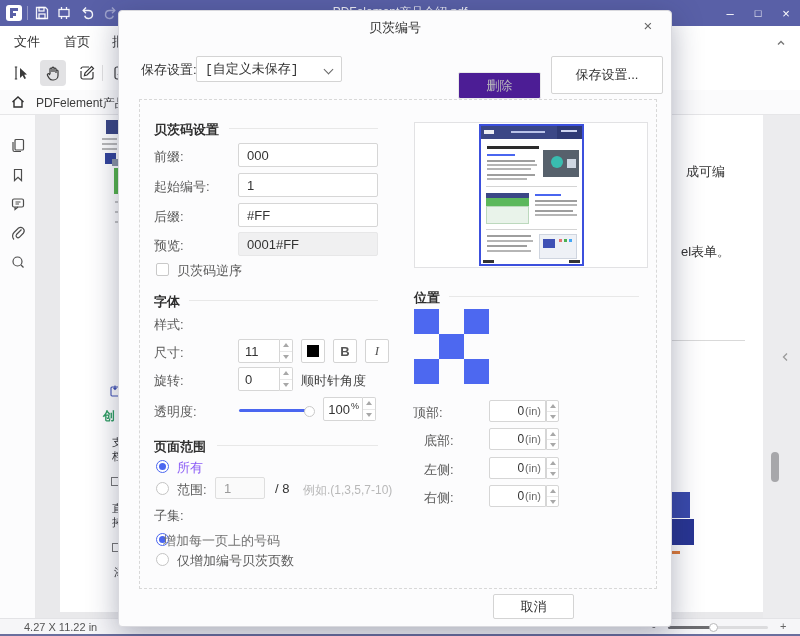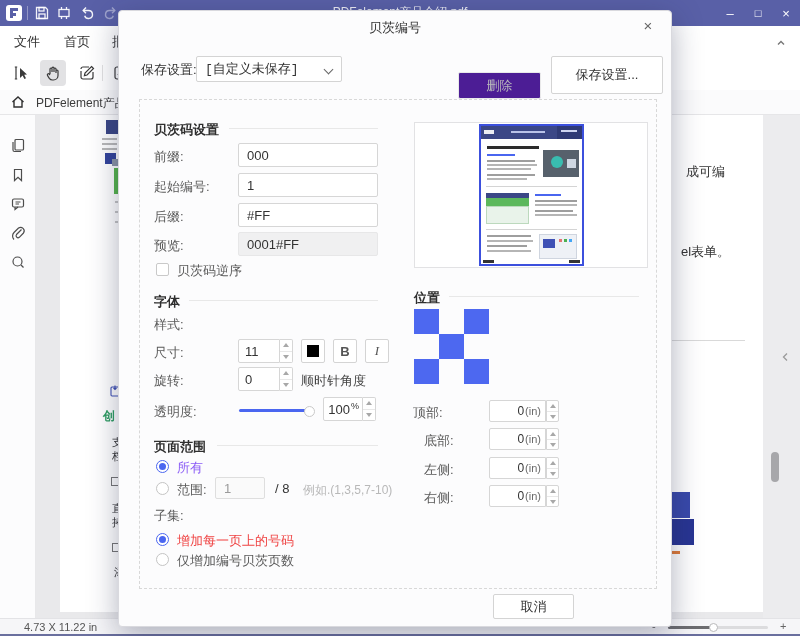--- a/index.html
+++ b/index.html
@@ -247,21 +247,21 @@
       <div class="scrollthumb"></div>
       <span class="abs" style="left:18px; top:233px; color:#9a9a9a">
         <svg width="8" height="10" viewBox="0 0 8 10" fill="none" stroke="currentColor" stroke-width="1.3">
             <path d="M6 1.5 L2.5 5 L6 8.5"></path>
           </svg>
       </span>
     </div>
   </div>
 
   <div class="statusbar">
-    <span class="abs" style="left:24px; top:2px">4.73 X 11.22 in</span>
+    <span class="abs" style="left:24px; top:2px">4.27 X 11.22 in</span>
     <span class="abs" style="left:652px; top:1px; color:#666">-</span>
     <div class="abs" style="left:668px; top:7px; width:100px; height:3px; background:#dcdcde; border-radius:2px">
       <div class="abs" style="left:0; top:0; width:45px; height:3px; background:#6d6d70; border-radius:2px"></div>
       <div class="abs" style="left:41px; top:-3px; width:9px; height:9px; border-radius:50%; background:#fff; border:1px solid #b9b9bb"></div>
     </div>
     <span class="abs" style="left:780px; top:1px; color:#666">+</span>
   </div>
   <div class="bottomedge"></div>
 
   <div class="dialog">
@@ -349,21 +349,21 @@
 
     <div class="radio" style="left:37px; top:471px"></div>
     <span class="label" style="left:58px; top:470px">范围:</span>
     <input class="tinput dis" style="left: 96px; top: 466px; width: 50px; height: 22px;" value="1">
     <span class="label" style="left:156px; top:470px; color:#333">/ 8</span>
     <span class="hint" style="left:184px; top:471px">例如.(1,3,5,7-10)</span>
 
     <span class="label" style="left:35px; top:496px">子集:</span>
 
     <div class="radio on" style="left:37px; top:522px"></div>
-    <span class="label" style="left:58px; top:521px; color:#ef4444">增加每一页上的号码</span>
+    <span class="label" style="left:44px; top:521px; color:#737373">增加每一页上的号码</span>
     <div class="radio" style="left:37px; top:542px"></div>
     <span class="label" style="left:58px; top:541px">仅增加编号贝茨页数</span>
 
     <div class="pvbox">
       <div class="thumb">
         <div class="tn" style="left:0; top:0; width:101px; height:13px; background:#3b4786"></div>
         <div class="tn" style="left:3px; top:4px; width:10px; height:4px; background:#fff; opacity:.9"></div>
         <div class="tn" style="left:30px; top:5px; width:34px; height:2px; background:#b9c2e8"></div>
         <div class="tn" style="left:76px; top:0; width:25px; height:13px; background:#2f3a75"></div>
         <div class="tn" style="left:80px; top:4px; width:16px; height:2px; background:#cdd4f0"></div>

